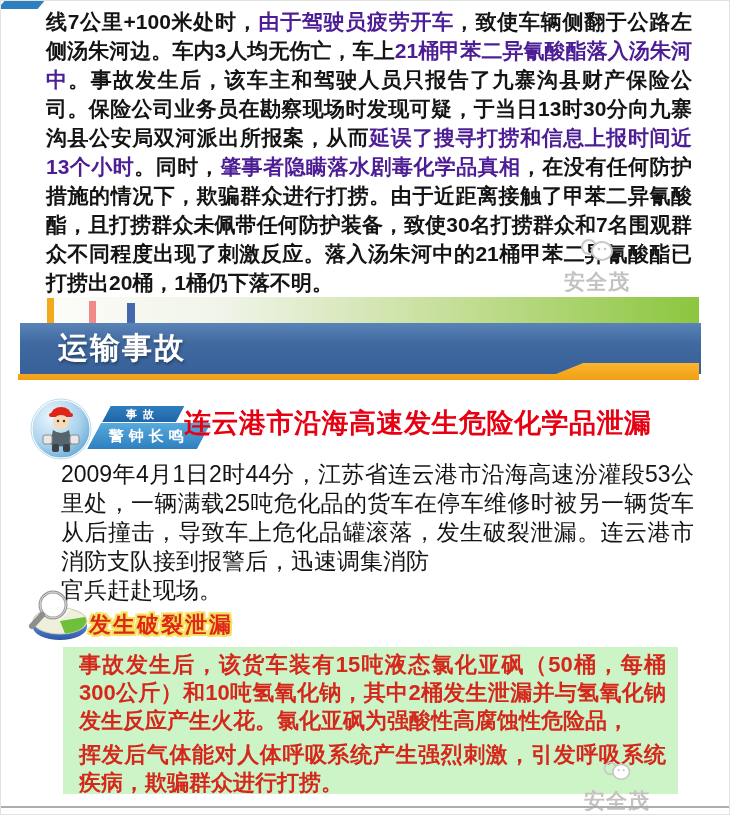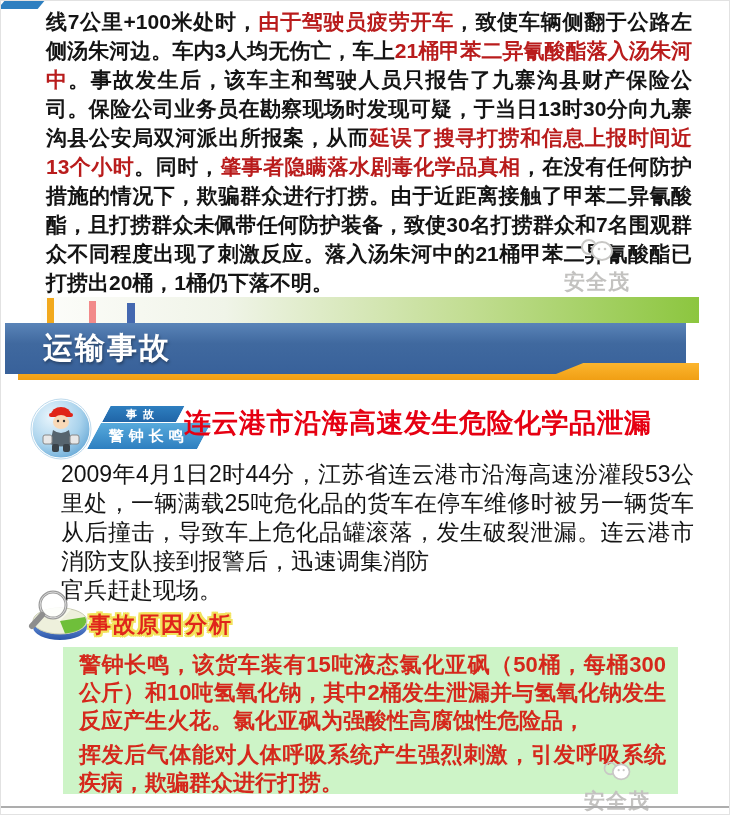--- a/index.html
+++ b/index.html
@@ -8,35 +8,35 @@
     background:#ffffff;overflow:hidden;
     border:1px solid #e2e2e2;box-sizing:border-box;
     font-family:"Liberation Sans","DejaVu Sans",sans-serif;
   }
   
   .intro{
     position:absolute;left:45px;top:6px;width:646px;
     font-size:21px;line-height:29px;font-weight:700;color:#141414;
     margin:0;text-align:justify;
   }
-  .intro .em{color:#b91c1c;}
+  .intro .em{color:#4c1d95;}
   
   .watermark{position:absolute;display:flex;align-items:center;gap:4px;color:#c3c2c0;flex-direction:column;}
   .watermark .wm-label{font-size:21px;font-weight:700;letter-spacing:1px;}
   
   .banner-strip{
     position:absolute;left:40px;top:296px;width:658px;height:26px;
     background:linear-gradient(90deg,#fdfdfa 0%,#f0f4e8 28%,#c2dd92 65%,#8cc63f 100%);
   }
   .tick{position:absolute;}
   .tick-yellow{left:46px;top:297px;width:7px;height:25px;background:#f2a91c;}
   .tick-pink{left:88px;top:300px;width:7px;height:22px;background:#f28a8a;}
   .tick-blue{left:126px;top:302px;width:8px;height:20px;background:#4468b0;}
   .banner-bar{
-    position:absolute;left:4px;top:322px;width:681px;height:51px;
+    position:absolute;left:19px;top:322px;width:681px;height:51px;
     background:linear-gradient(180deg,#5a84b8 0%,#40699f 40%,#38619a 100%);
     display:flex;align-items:center;
   }
   .banner-title{
     color:#ffffff;font-size:30px;font-weight:700;letter-spacing:2px;
     padding-left:38px;text-shadow:1px 2px 3px rgba(0,0,0,0.35);
   }
   .banner-orange{
     position:absolute;left:17px;top:362px;width:681px;height:17px;
     background:linear-gradient(180deg,#fcb52e,#f09f14);
@@ -166,24 +166,24 @@
       <path d="M6 38 a27 13 0 0 0 54 0 l0 -6 a27 13 0 0 1 -54 0 z" fill="url(#discside)"></path>
       <ellipse cx="33" cy="32" rx="27" ry="13" fill="#eef0dc" stroke="#c9ccb2" stroke-width="1"></ellipse>
       <path d="M33 32 L58 28 A27 13 0 0 1 38 44.6 z" fill="#6fbf3a"></path>
       <path d="M33 32 L14 22 A27 13 0 0 1 44 20.5 z" fill="#f7f9ec"></path>
 
       <circle cx="26" cy="16" r="13" fill="rgba(255,255,255,0.78)" stroke="#9a9a9a" stroke-width="3"></circle>
       <circle cx="26" cy="16" r="13" fill="none" stroke="#d8d8d8" stroke-width="1"></circle>
       <line x1="15" y1="26" x2="5" y2="37" stroke="#8e8e8e" stroke-width="6" stroke-linecap="round"></line>
     </svg>
   </div>
-  <h3 class="analysis-heading">事故原因分析</h3>
+  <h3 class="analysis-heading">发生破裂泄漏</h3>
 
   <div class="green-box">
-    <p>警钟长鸣，该货车装有15吨液态氯化亚砜（50桶，每桶300公斤）和10吨氢氧化钠，其中2桶发生泄漏并与氢氧化钠发生反应产生火花。氯化亚砜为强酸性高腐蚀性危险品，</p>
+    <p>事故发生后，该货车装有15吨液态氯化亚砜（50桶，每桶300公斤）和10吨氢氧化钠，其中2桶发生泄漏并与氢氧化钠发生反应产生火花。氯化亚砜为强酸性高腐蚀性危险品，</p>
     <p>挥发后气体能对人体呼吸系统产生强烈刺激，引发呼吸系统疾病，欺骗群众进行打捞。</p>
   </div>
 
   <div class="watermark" style="left:583px;top:758px;">
     <svg width="30" height="24" viewBox="0 0 36 28">
       <circle cx="10" cy="11" r="7" fill="none" stroke="#c8c7c5" stroke-width="2"></circle>
       <ellipse cx="23" cy="15" rx="10" ry="9" fill="#ffffff" stroke="#c8c7c5" stroke-width="2"></ellipse>
       <circle cx="20" cy="13" r="1.3" fill="#c8c7c5"></circle>
       <circle cx="26" cy="13" r="1.3" fill="#c8c7c5"></circle>
     </svg>

